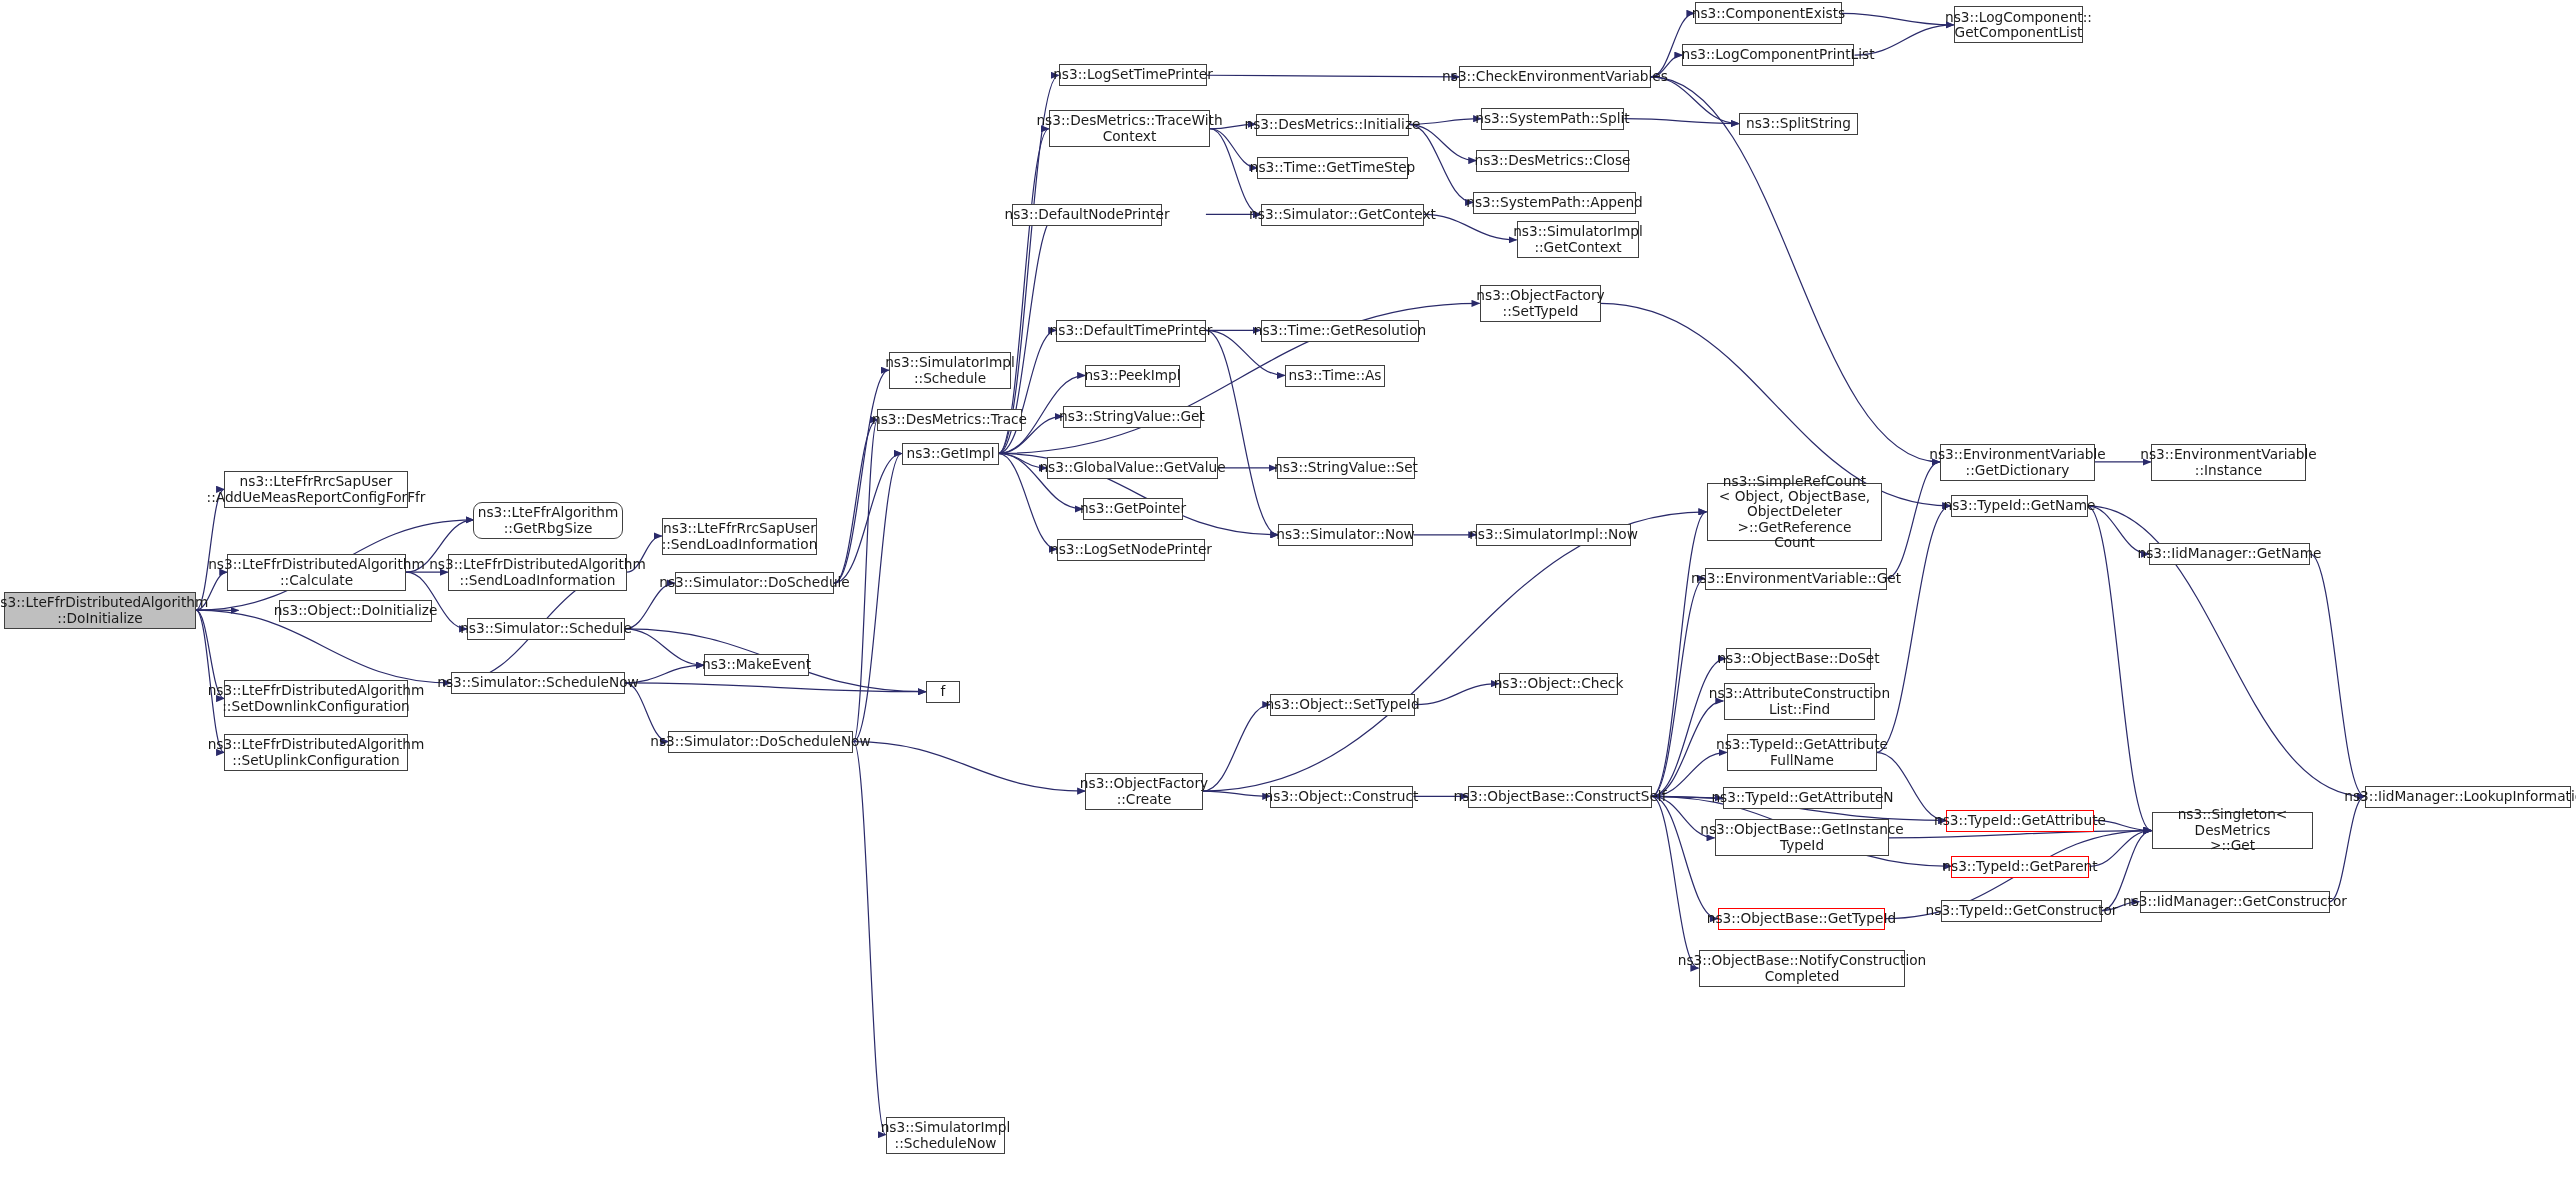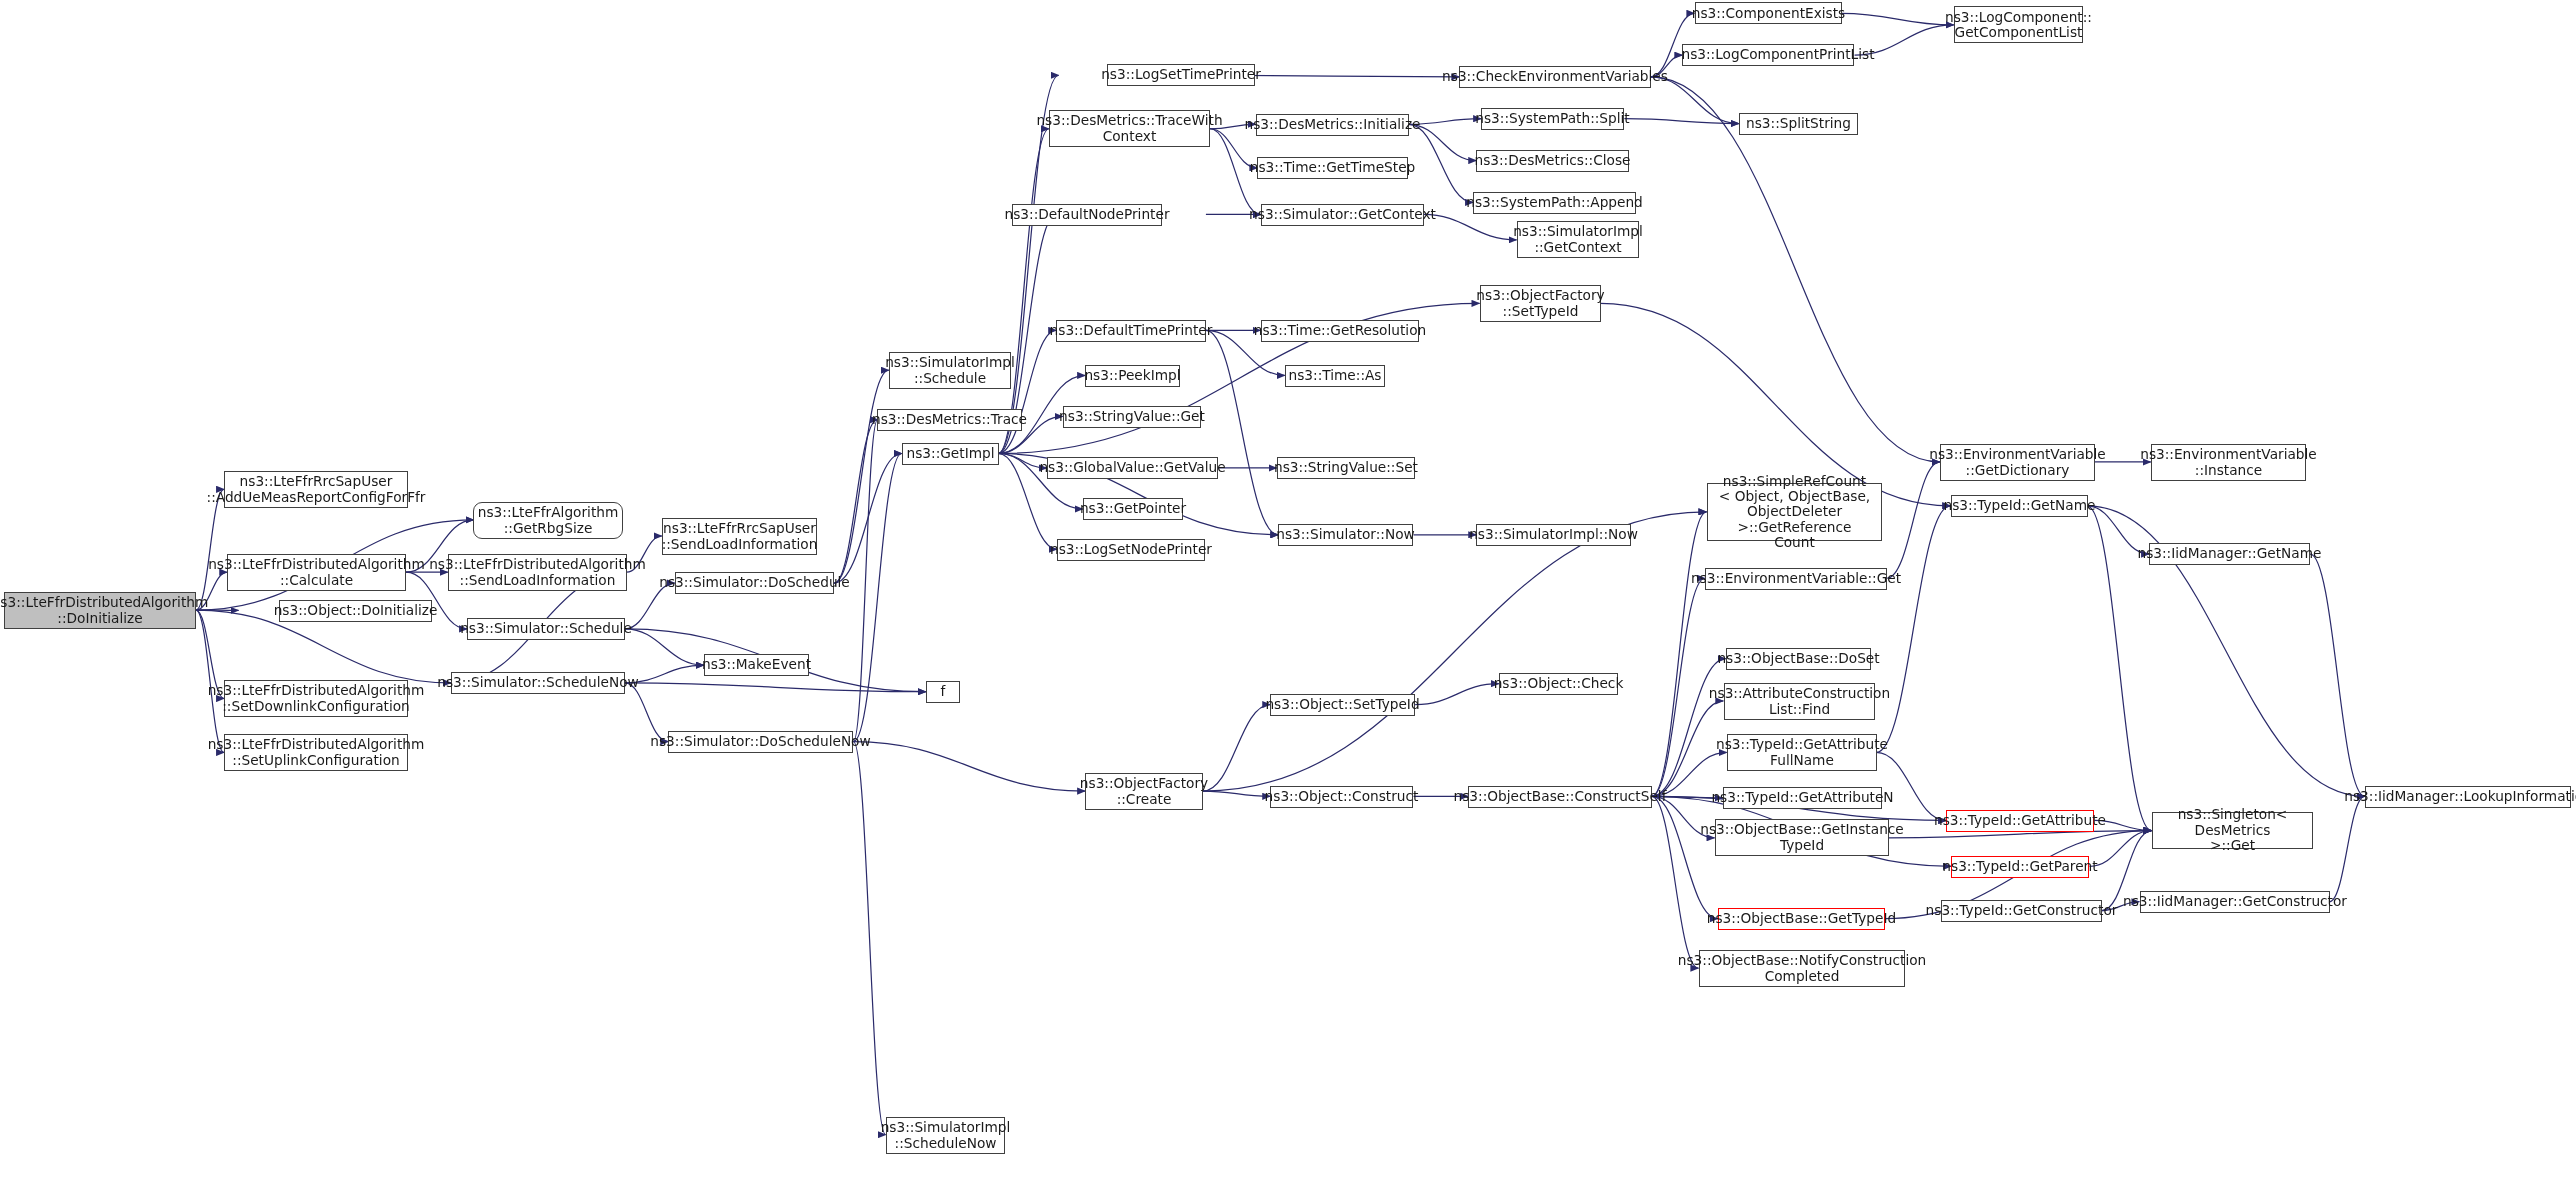--- a/index.html
+++ b/index.html
@@ -136,21 +136,21 @@
     <div class="node" style="left: 675px; top: 572px; width: 159px; height: 22px;">ns3::Simulator::DoSchedule</div>
     <div class="node" style="left: 704px; top: 654px; width: 105px; height: 22px;">ns3::MakeEvent</div>
     <div class="node" style="left: 668px; top: 731px; width: 185px; height: 22px;">ns3::Simulator::DoScheduleNow</div>
     <div class="node" style="left: 926px; top: 681px; width: 34px; height: 22px;">f</div>
     <div class="node" style="left: 889px; top: 352px; width: 122px; height: 37px;">ns3::SimulatorImpl
 ::Schedule</div>
     <div class="node" style="left: 877px; top: 409px; width: 145px; height: 22px;">ns3::DesMetrics::Trace</div>
     <div class="node" style="left: 902px; top: 443px; width: 97px; height: 22px;">ns3::GetImpl</div>
     <div class="node" style="left: 886px; top: 1117px; width: 119px; height: 37px;">ns3::SimulatorImpl
 ::ScheduleNow</div>
-    <div class="node" style="left: 1059px; top: 64px; width: 148px; height: 22px; margin-left: 48px;">ns3::LogSetTimePrinter</div>
+    <div class="node" style="left: 1059px; top: 64px; width: 148px; height: 22px;">ns3::LogSetTimePrinter</div>
     <div class="node" style="left: 1049px; top: 110px; width: 161px; height: 37px;">ns3::DesMetrics::TraceWith
 Context</div>
     <div class="node" style="left: 1012px; top: 204px; width: 150px; height: 22px;">ns3::DefaultNodePrinter</div>
     <div class="node" style="left: 1056px; top: 320px; width: 150px; height: 22px;">ns3::DefaultTimePrinter</div>
     <div class="node" style="left: 1085px; top: 365px; width: 95px; height: 22px;">ns3::PeekImpl</div>
     <div class="node" style="left: 1063px; top: 406px; width: 138px; height: 22px;">ns3::StringValue::Get</div>
     <div class="node" style="left: 1047px; top: 457px; width: 171px; height: 22px;">ns3::GlobalValue::GetValue</div>
     <div class="node" style="left: 1083px; top: 498px; width: 100px; height: 22px;">ns3::GetPointer</div>
     <div class="node" style="left: 1057px; top: 539px; width: 148px; height: 22px;">ns3::LogSetNodePrinter</div>
     <div class="node" style="left: 1085px; top: 773px; width: 118px; height: 37px;">ns3::ObjectFactory

